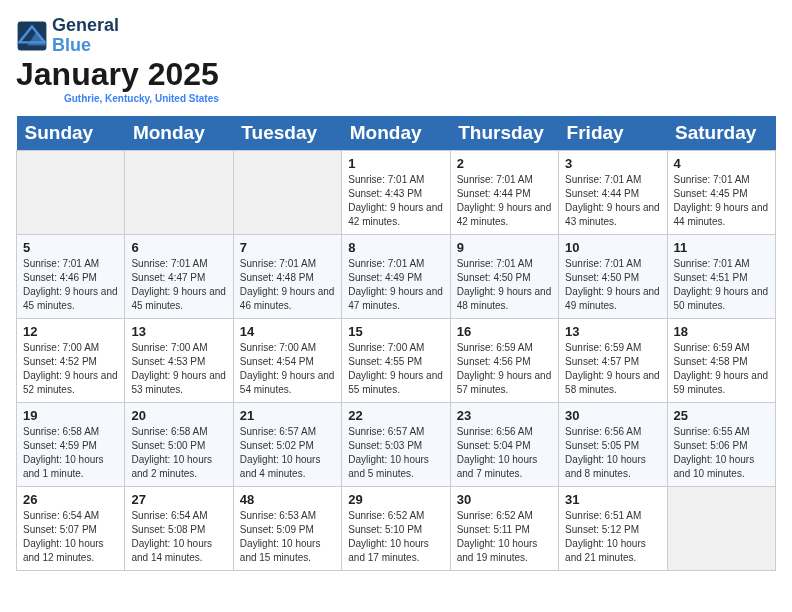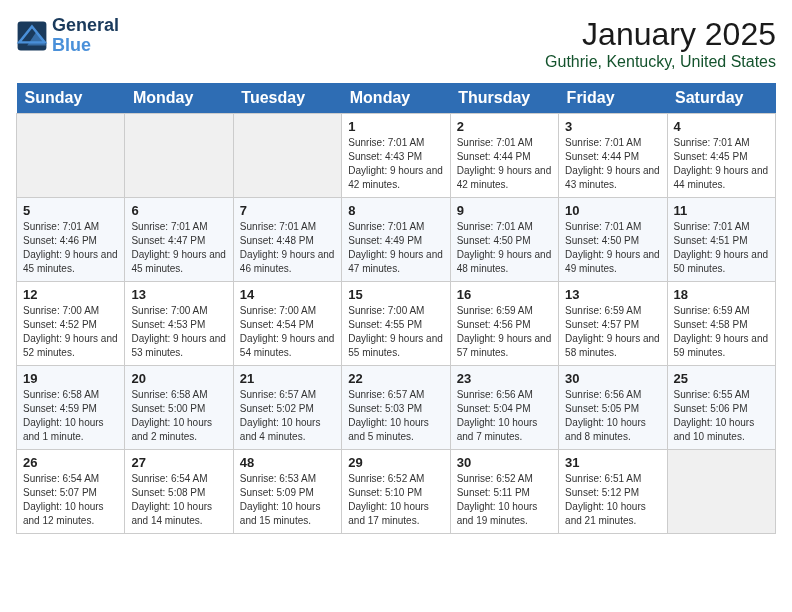--- a/index.html
+++ b/index.html
@@ -8,20 +8,21 @@
       background: #fff;
       width: 792px;
       min-height: 612px;
       padding: 16px;
     }
     .header {
       display: flex;
       justify-content: space-between;
       align-items: flex-start;
       margin-bottom: 12px;
+      flex-direction: column;
     }
     .logo {
       display: flex;
       align-items: center;
     }
     .logo-text {
       font-size: 18px;
       font-weight: bold;
       color: #1a3a5c;
       line-height: 1.1;
@@ -33,38 +34,39 @@
     .logo-icon {
       width: 32px;
       height: 32px;
       margin-right: 4px;
     }
     .title-block {
       text-align: right;
     }
     .month-title {
       font-size: 32px;
-      font-weight: normal;
+      font-weight: bold;
       color: #1a1a1a;
     }
     .location {
-      font-size: 16px;
-      color: #14532d;
+      font-size: 10px;
+      color: #3b82f6;
+      font-weight: bold;
     }
     table {
       width: 100%;
       border-collapse: collapse;
       table-layout: fixed;
     }
     th {
       background-color: #2e6db4;
       color: white;
       text-align: left;
       padding: 6px 8px;
-      font-size: 16px;
+      font-size: 19px;
       font-weight: bold;
     }
     td {
       border: 1px solid #ccc;
       vertical-align: top;
       padding: 5px 6px;
       font-size: 11px;
       color: #222;
       height: 80px;
     }

